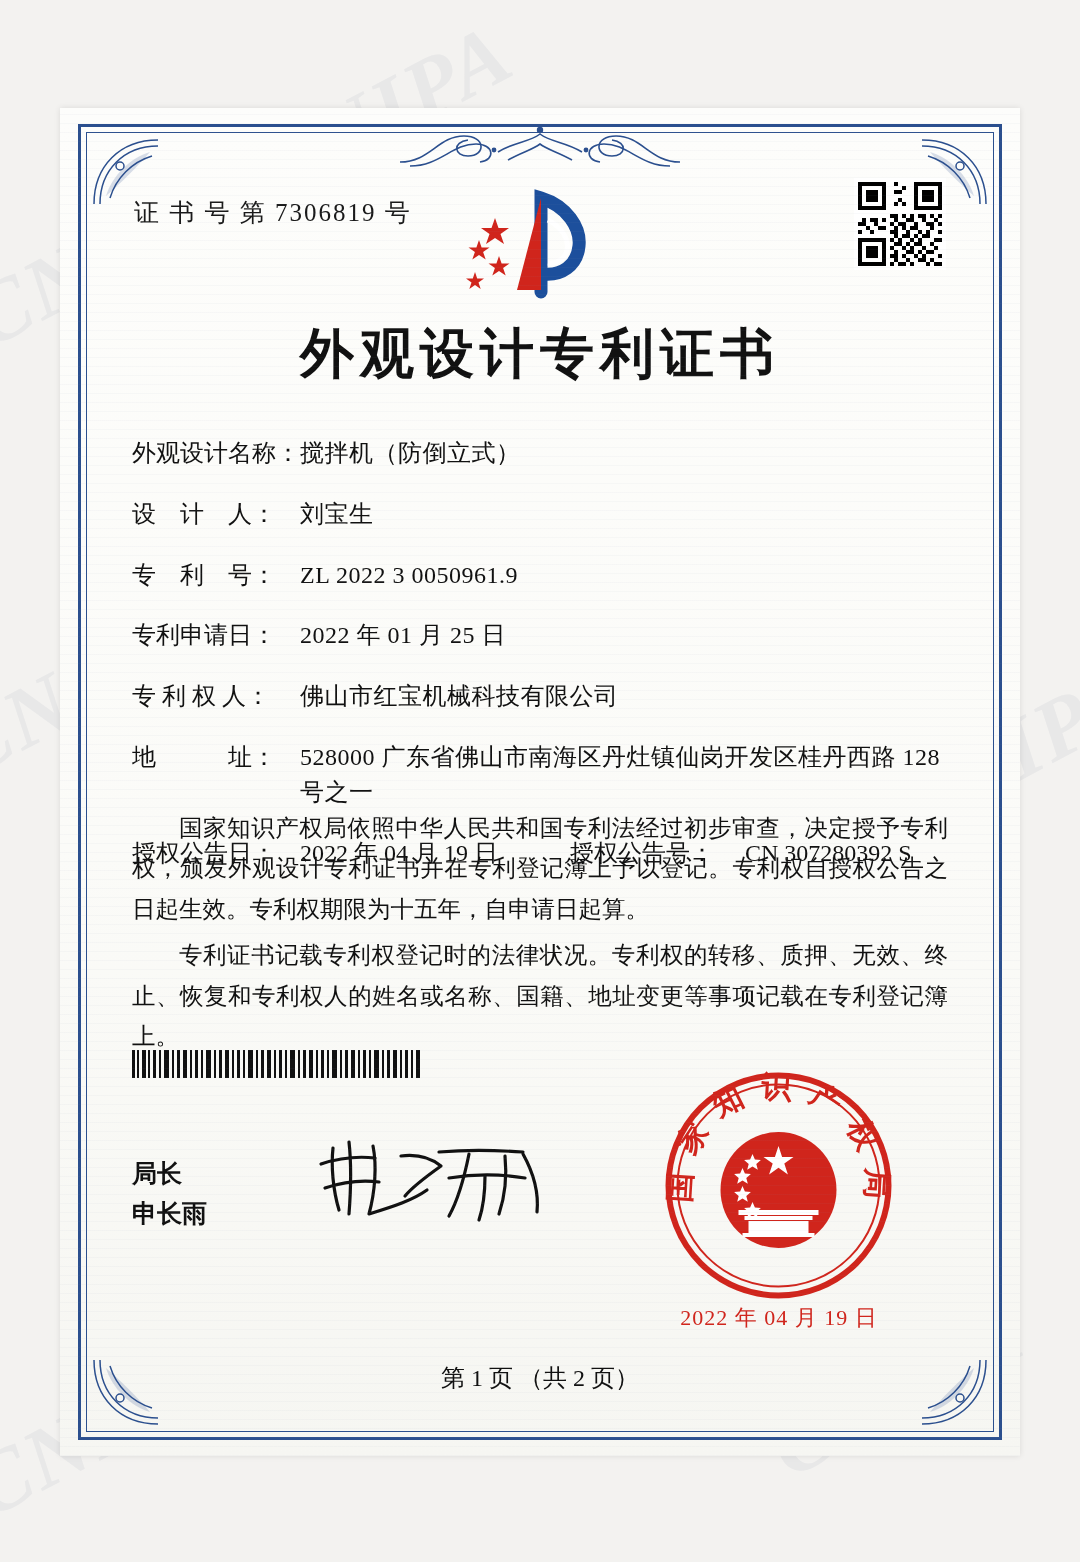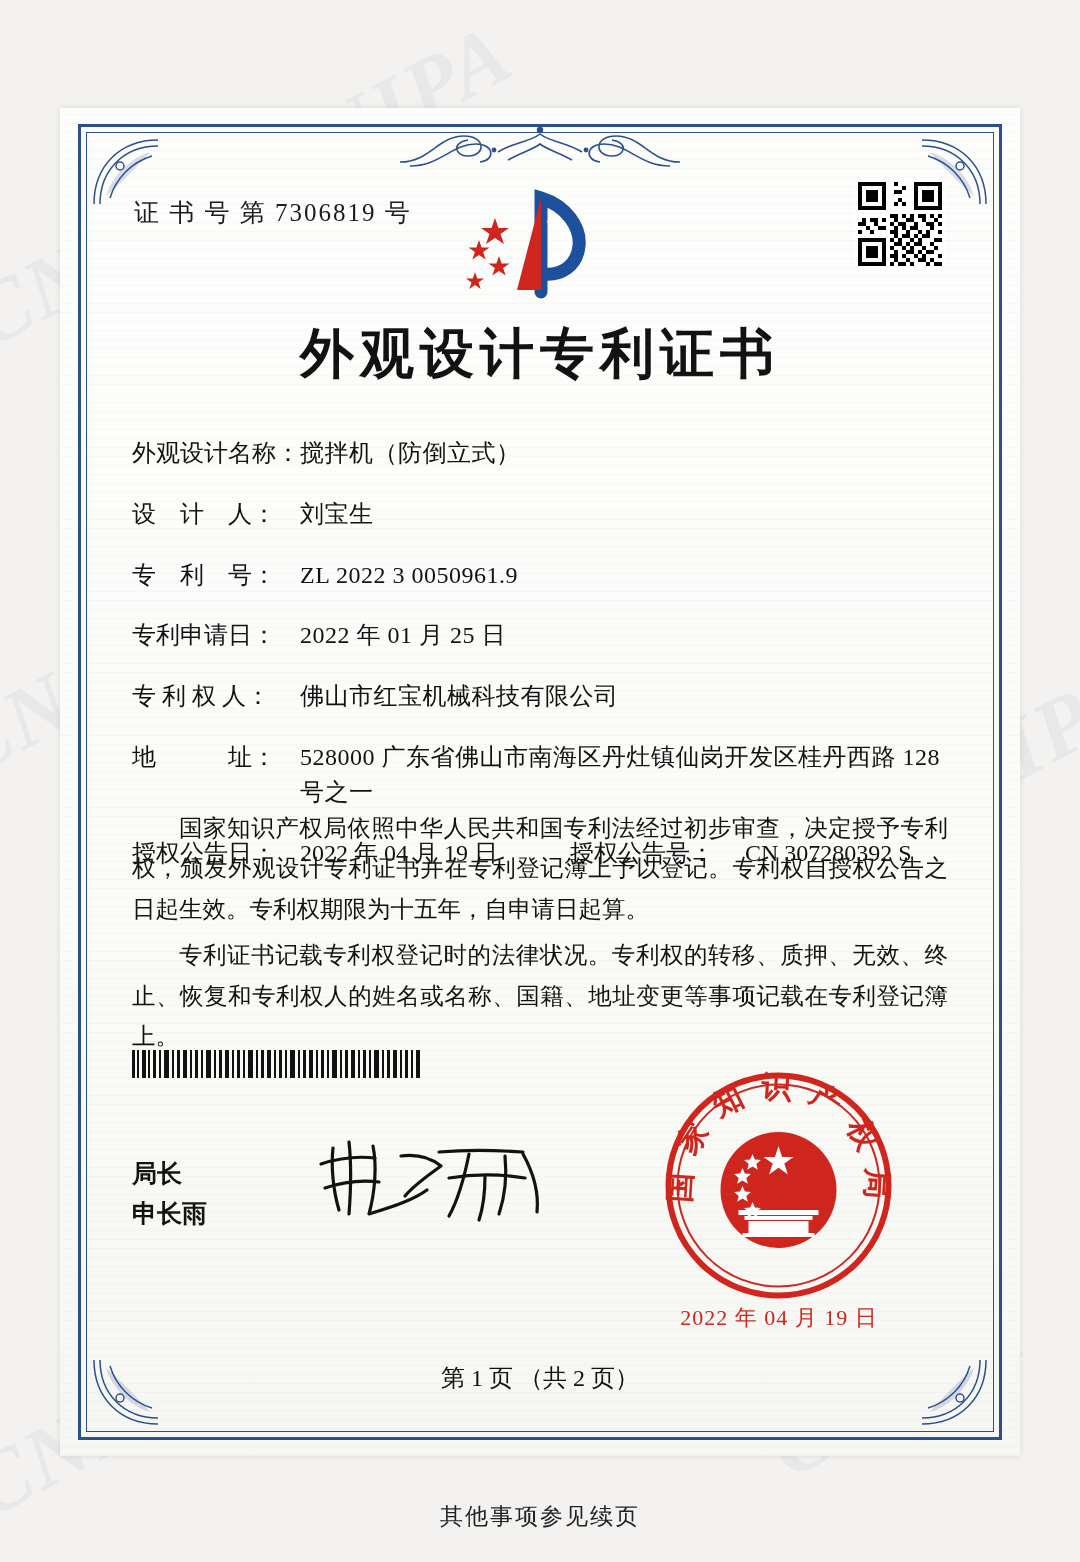--- a/index.html
+++ b/index.html
@@ -597,14 +597,13 @@
             </g>
           </g>
         </svg>
       </div>
       <div class="seal-date">2022 年 04 月 19 日</div>
 
       <div class="page-num">第 1 页 （共 2 页）</div>
     </div>
   </div>
 
-  <div class="footer-note">其他事项参见续页</div>
 </div>
 
 </body></html>

